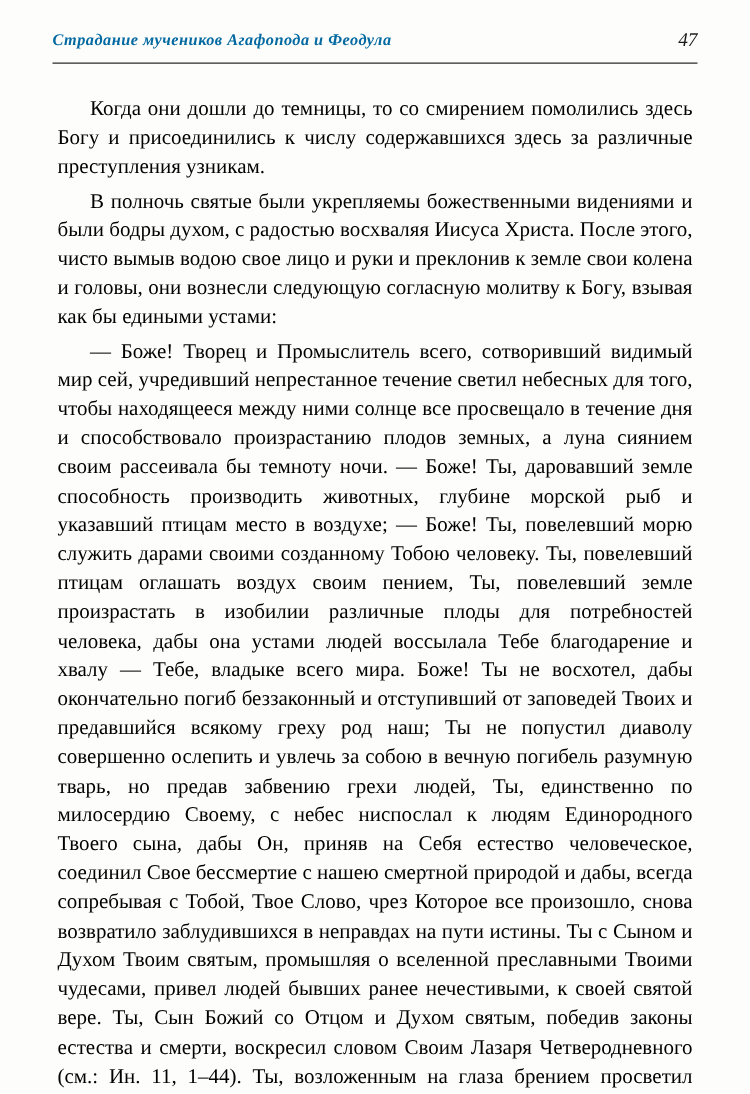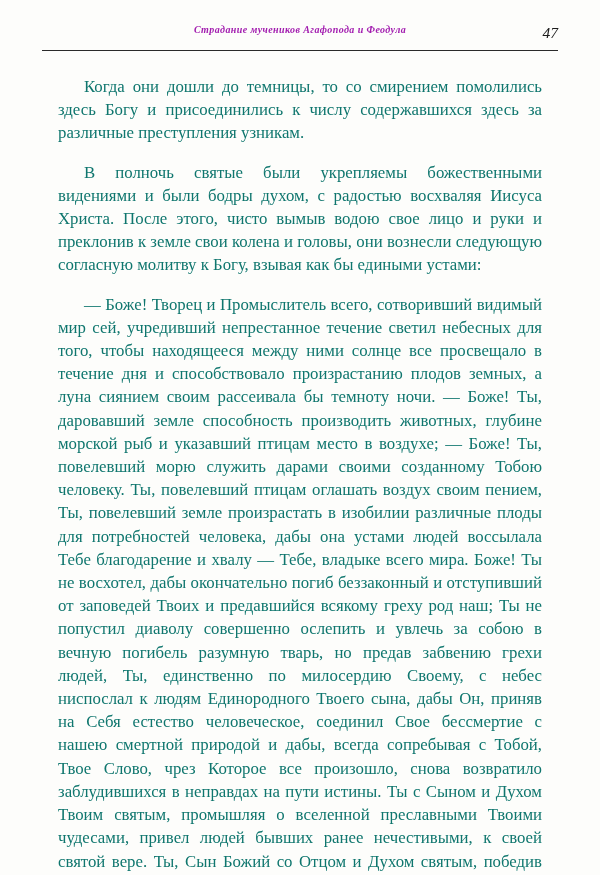--- a/index.html
+++ b/index.html
@@ -17,51 +17,51 @@
     font-family: "Liberation Serif", "DejaVu Serif", serif;
     padding: 24px 42px 18px 42px;
     overflow: hidden;
   }
   .running-header {
     position: relative;
     height: 22px;
   }
   .running-title {
     display: block;
-    text-align: center;
+    text-align: left;
     font-style: italic;
     font-weight: bold;
-    font-size: 10px;
+    font-size: 13px;
     letter-spacing: 0.4px;
-    color: #a21caf;
+    color: #0369a1;
     white-space: nowrap;
   }
   .page-number {
     position: absolute;
     right: 0;
     top: 0;
     font-style: italic;
     font-size: 15.5px;
     color: #1b1b1b;
   }
   .header-rule {
     border: none;
     border-top: 1.5px solid #2a2a2a;
     margin: 4px 0 0 0;
   }
   .body-text {
     margin-top: 24px;
   }
   .body-text p {
-    margin: 16px;
+    margin: 4px;
     text-align: justify;
     text-indent: 26px;
     font-size: 16.8px;
     line-height: 23.2px;
-    color: #0f766e;
+    color: #000000;
   }
 </style>
 </head>
 <body>
 
 <div class="page">
 
   <div class="running-header">
     <span class="running-title">Страдание мучеников Агафопода и Феодула</span>
     <span class="page-number">47</span>

